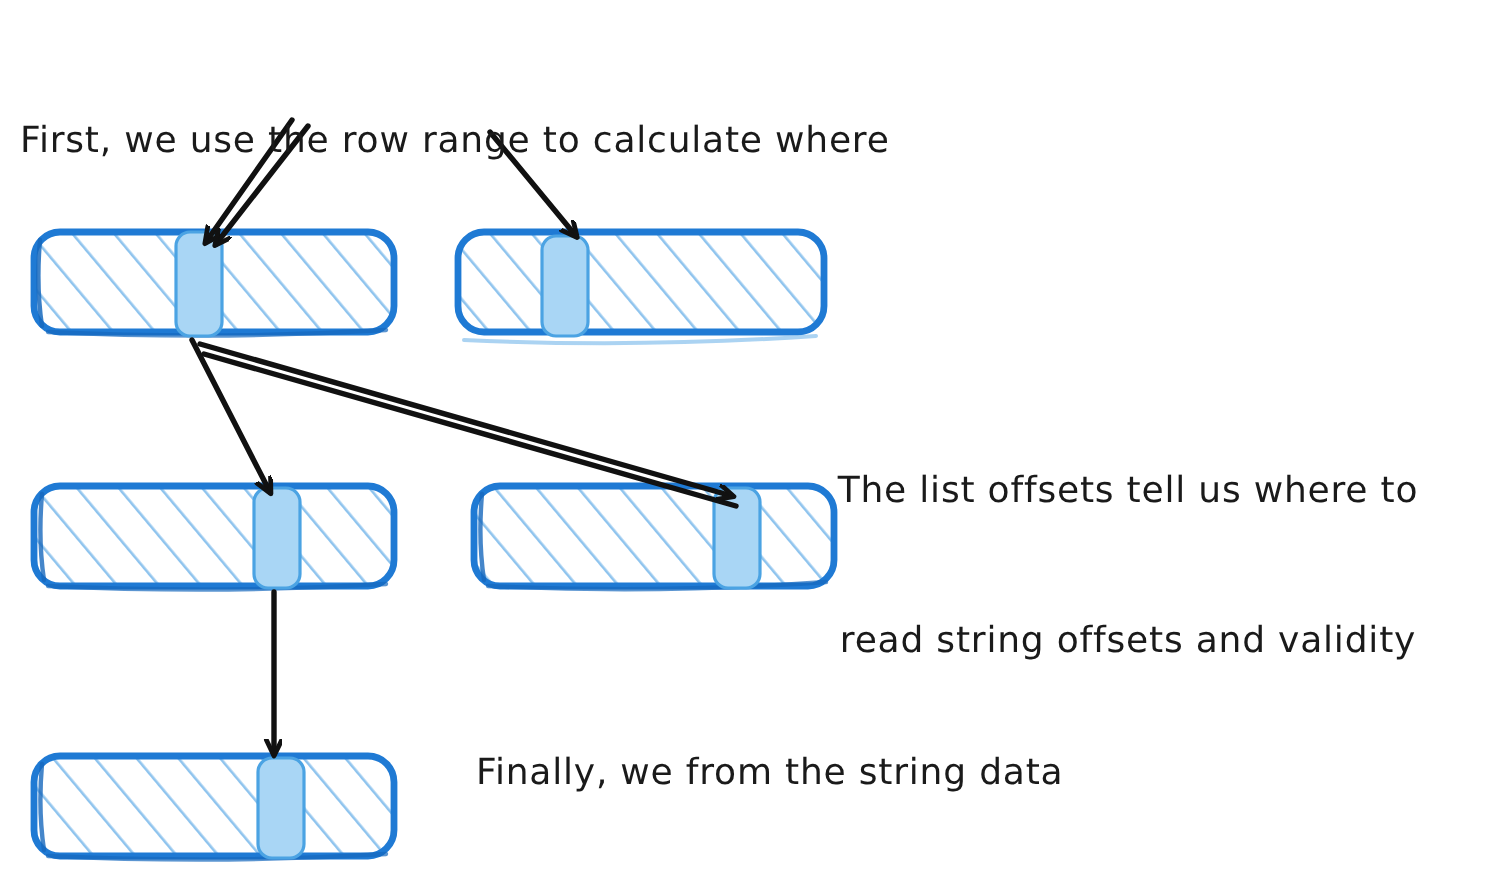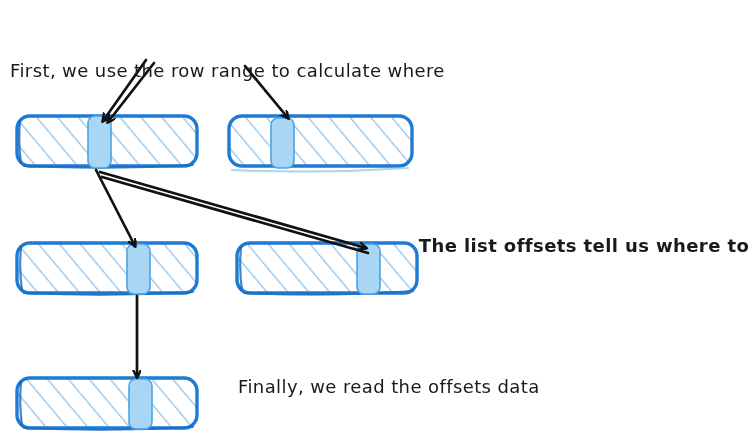--- a/index.html
+++ b/index.html
@@ -149,25 +149,26 @@
       <path d="M102,177 L368,253"></path>
 
       <path d="M137,296 L137,377" marker-end="url(#arrowhead)"></path>
     </g>
   </svg>
 
   <div class="annotation ann-center" style="left:10px; top:8px; width:430px;">
     <div>First, we use the row range to calculate where</div>
   </div>
 
-  <div class="annotation ann-center" style="left:416px; top:183px; width:336px;font-weight:bold;">
+  <div class="annotation ann-center" style="left:396px; top:183px; width:336px;">
     <div>The list offsets tell us where to</div>
+    <div>read string offsets and validity</div>
   </div>
 
   <div class="annotation ann-left" style="left:238px; top:324px; width:400px;">
-    <div>Finally, we read the offsets data</div>
+    <div>Finally, we from the string data</div>
   </div>
 
   <div class="annotation ann-left" style="left:238px; top:389px; width:400px;">
     
   </div>
 
 </div>
 
 </body></html>

